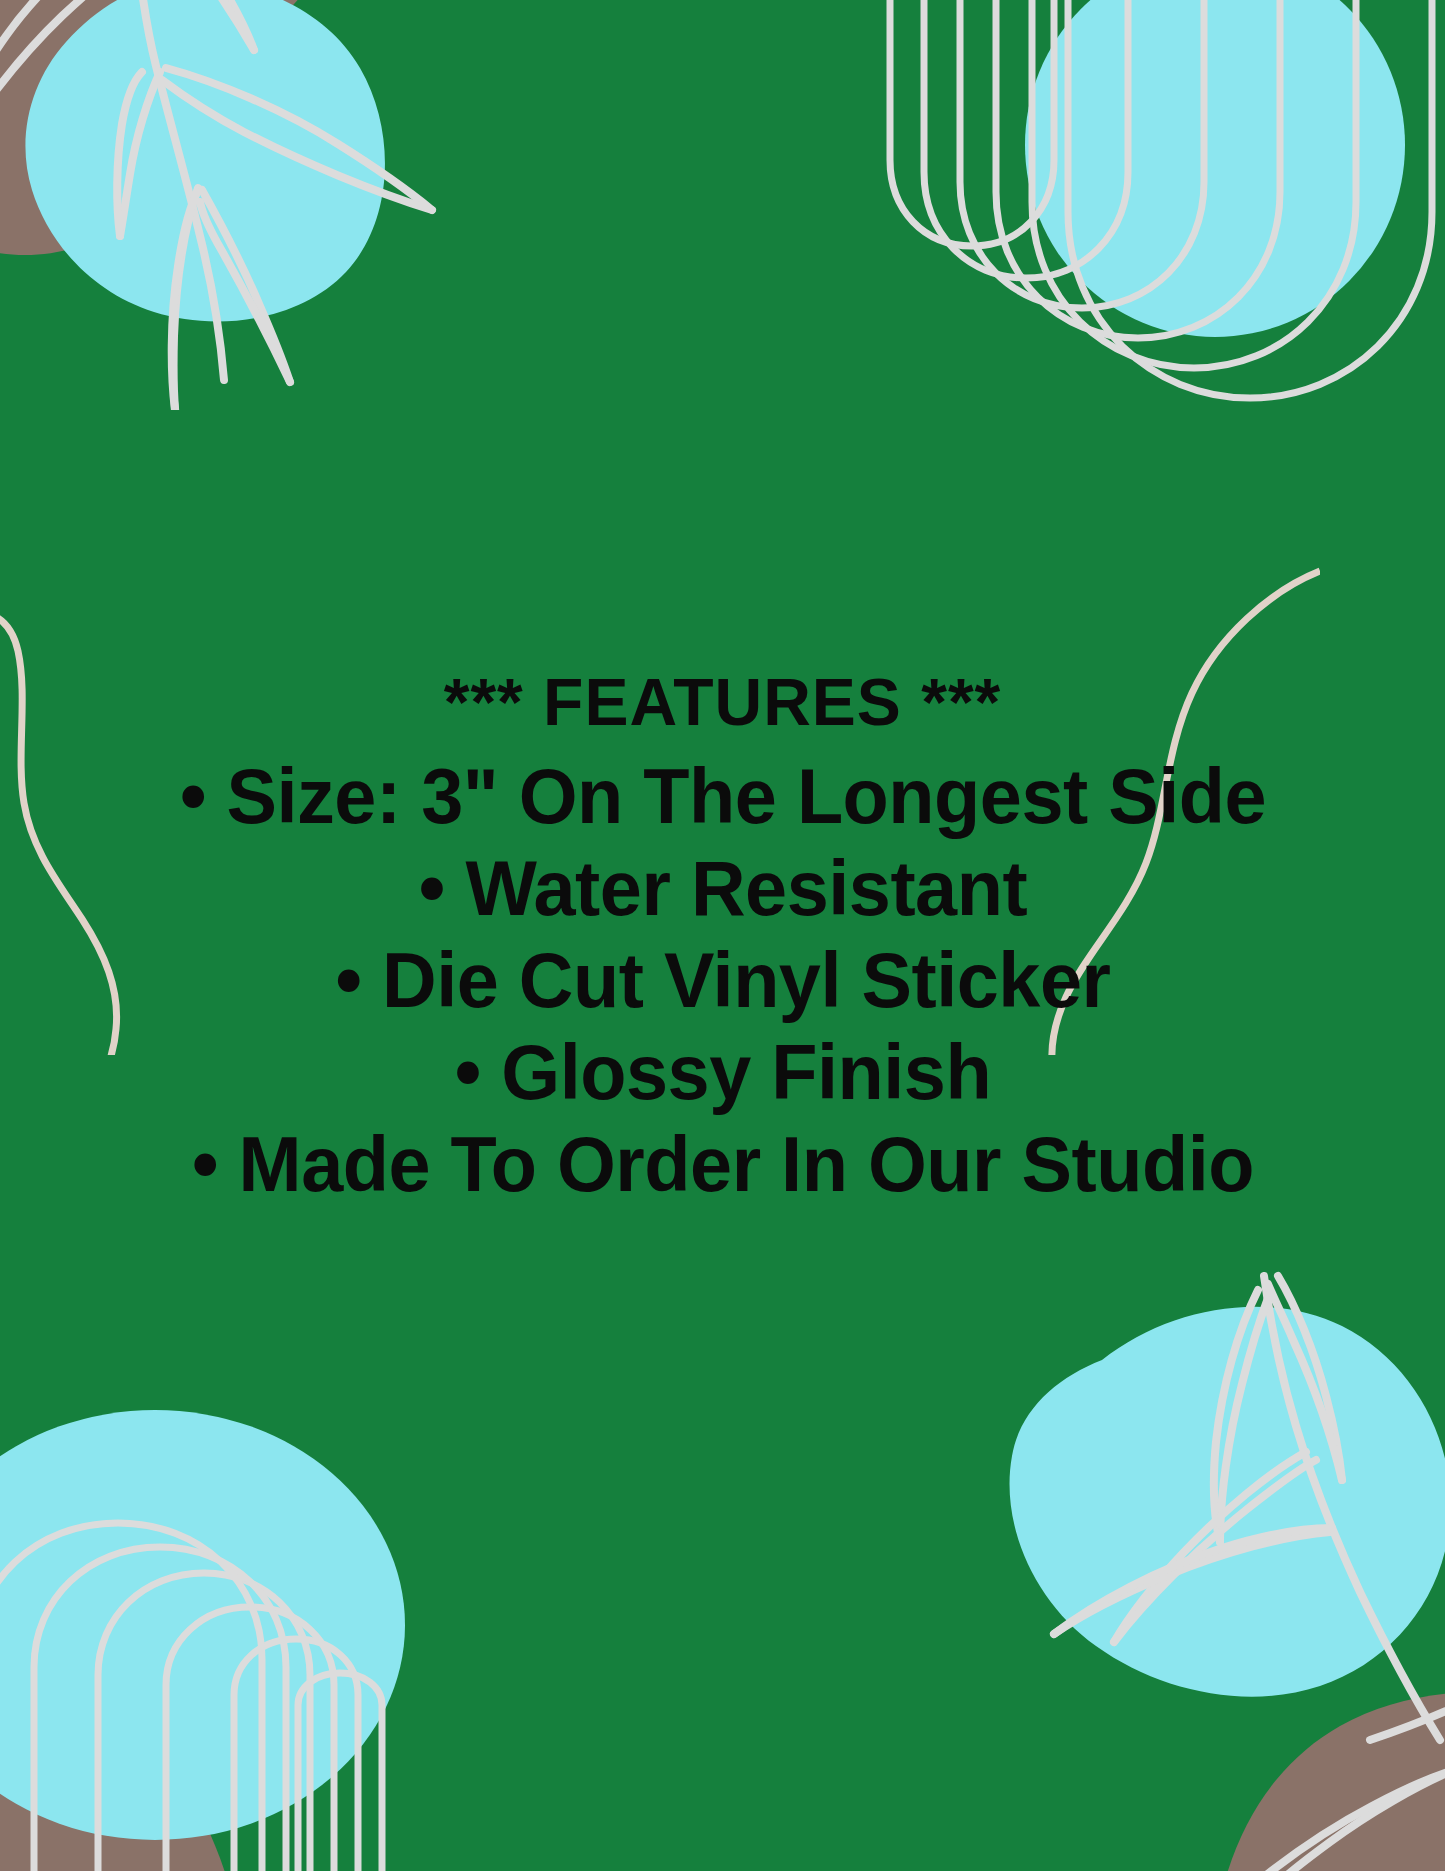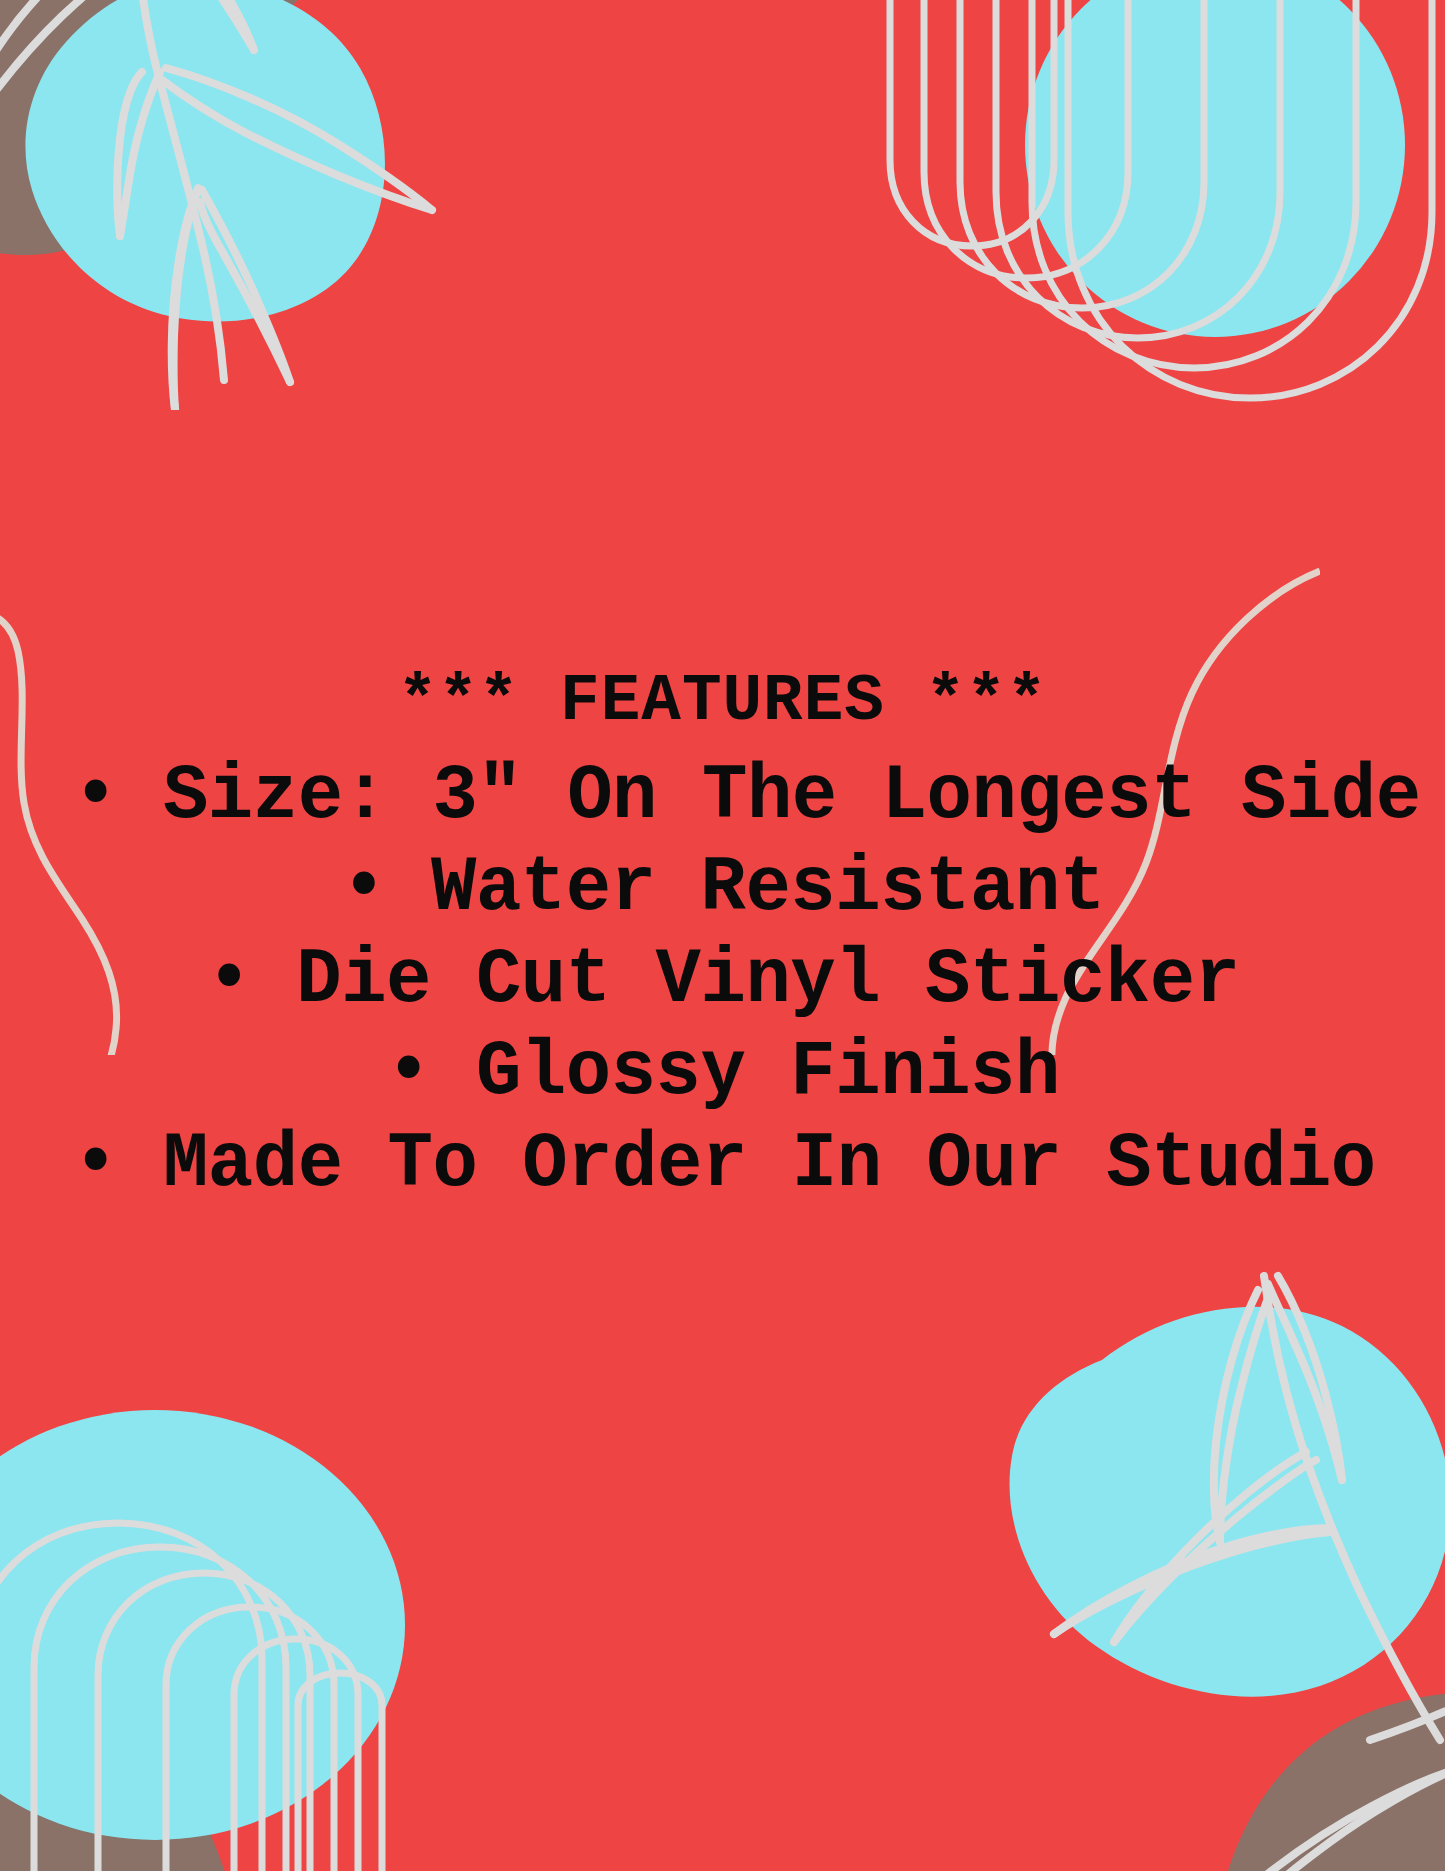--- a/index.html
+++ b/index.html
@@ -4,23 +4,23 @@
 <style>
   html, body {
     margin: 0;
     padding: 0;
     background: #ffffff;
   }
   #page {
     position: relative;
     width: 1445px;
     height: 1871px;
-    background: #ef4444;
+    background: #15803d;
     overflow: hidden;
-    font-family: Liberation Mono, monospace;
+    font-family: Liberation Sans, sans-serif;
   }
 
   
   .deco {
     position: absolute;
     pointer-events: none;
   }
   .deco svg { display: block; }
 
   #deco-top-left      { left: -30px;  top: -60px;  width: 520px;  height: 470px; }

